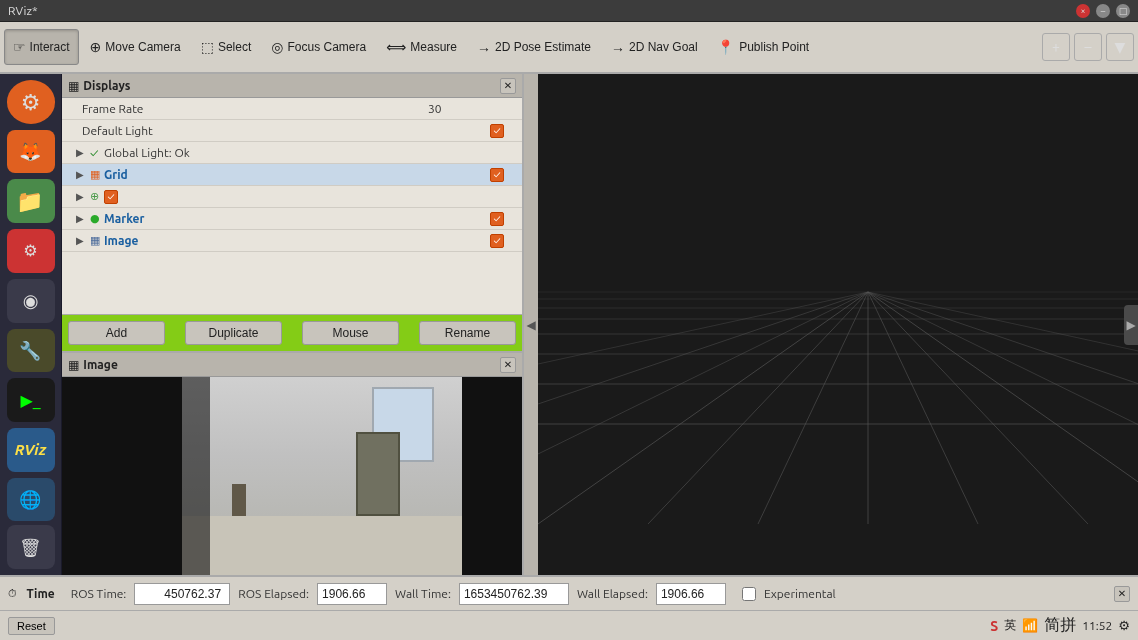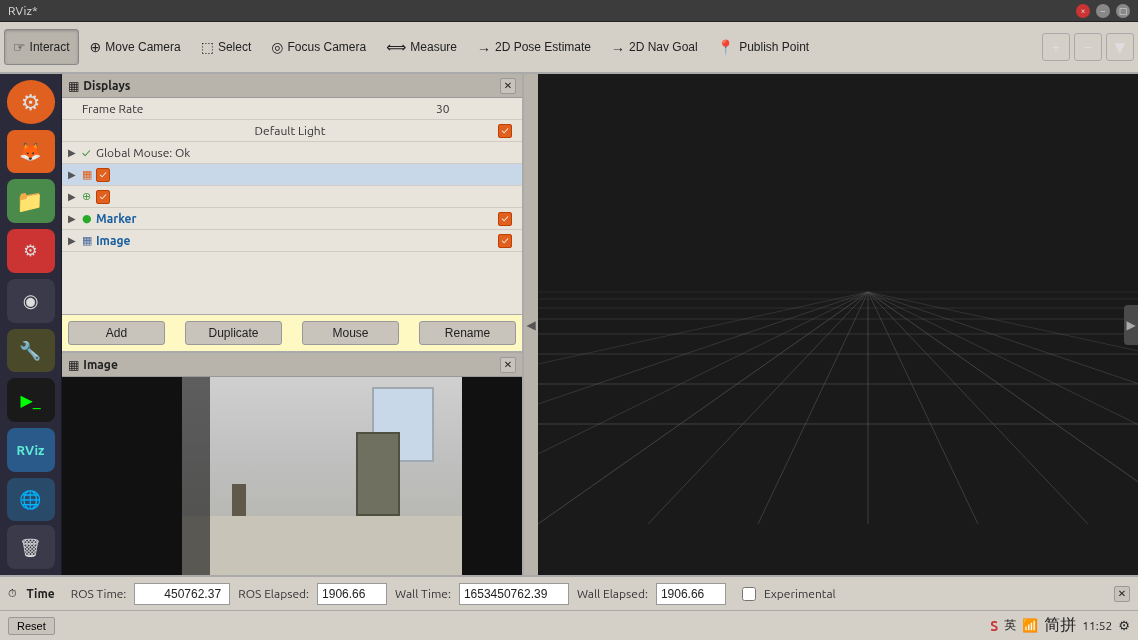--- a/index.html
+++ b/index.html
@@ -124,21 +124,21 @@
     .panel-content {
       flex: 1;
       overflow-y: auto;
       background: #e8e4dc;
     }
 
     
     .display-item {
       display: flex;
       align-items: center;
-      padding: 3px 6px;
+      padding: 3px 14px;
       border-bottom: 1px solid #d0ccc4;
       min-height: 22px;
     }
     .display-item.selected { background: #c8d8e8; }
     .display-item .arrow { width: 14px; color: #555; font-size: 10px; cursor: pointer; }
     .display-item .key-col { width: 40px; font-size: 11px; color: #555; }
     .display-item .val-col { width: 60px; font-size: 11px; color: #333; }
 
     
     .cb-orange {
@@ -148,21 +148,21 @@
       border-radius: 2px;
       display: flex; align-items: center; justify-content: center;
       font-size: 10px; color: white;
     }
 
     
     #panel-buttons {
       padding: 6px;
       display: flex;
       gap: 20px;
-      background: #fef9c3;
+      background: #84cc16;
       border-top: 1px solid #aaa;
     }
     .panel-btn {
       flex: 1;
       padding: 4px 8px;
       background: #c8c4bc;
       border: 1px solid #999;
       border-radius: 3px;
       cursor: pointer;
       font-size: 12px;
@@ -356,56 +356,57 @@
 <div id="main-layout">
 
   <div id="app-sidebar">
     <div class="app-icon" style="background:#e06020; border-radius:50%;">⚙</div>
     <div class="app-icon" style="background:#e06020; font-size:18px;">🦊</div>
     <div class="app-icon" style="background:#4a8a4a;">📁</div>
     <div class="app-icon" style="background:#cc3333; font-size:16px;">⚙</div>
     <div class="app-icon" style="background:#3a3a4a; font-size:18px;">◉</div>
     <div class="app-icon" style="background:#4a4a2a; font-size:18px;">🔧</div>
     <div class="app-icon" style="background:#1a1a1a; font-size:16px; color:#0f0;">▶_</div>
-    <div class="app-icon" style="background:#2a5a8a; font-size:13px; font-weight:bold; color:#5eead4;">RViz</div>
+    <div class="app-icon" style="background:#2a5a8a; font-size:15px; font-weight:bold; color:#fde047;font-style:italic;">RViz</div>
     <div class="app-icon" style="background:#2a4a6a; font-size:18px;">🌐</div>
     <div class="app-icon" style="margin-top: auto; background:#3a3a4a; font-size:18px;">🗑</div>
   </div>
 
   <div id="panels-area">
 
     <div id="displays-panel">
       <div class="panel-header">
         <span style="font-size:12px;">▦</span>
         <span>Displays</span>
         <div class="panel-close-btn">✕</div>
       </div>
       <div class="panel-content">
 
         <div class="display-item" style="padding-left: 20px;">
           <span class="key-col" style="flex:1; color:#333; font-size:12px;">Frame Rate</span>
           <span class="val-col" style="color:#333; font-size:12px;">30</span>
           <div style="width:20px;"></div>
         </div>
 
-        <div class="display-item" style="padding-left: 20px; text-align: center;">
+        <div class="display-item" style="padding-left: 20px;">
           <span style="flex:1; color:#333; font-size:12px;">Default Light</span>
           <div class="cb-orange">✓</div>
           <div style="width:4px;"></div>
         </div>
 
         <div class="display-item">
           <span class="arrow">▶</span>
           <span style="color:#2a8a2a; font-size:12px; width:14px;">✓</span>
-          <span style="flex:1; color:#333; font-size:12px;">Global Mouse: Ok</span>
+          <span style="flex:1; color:#333; font-size:12px;">Global Light: Ok</span>
         </div>
 
         <div class="display-item selected">
           <span class="arrow">▶</span>
           <span style="font-size:11px; width:14px; color:#e06020;">▦</span>
+          <span style="flex:1; color:#1a5fa0; font-weight:bold; font-size:12px;">Grid</span>
           <div class="cb-orange">✓</div>
           <div style="width:4px;"></div>
         </div>
 
         <div class="display-item">
           <span class="arrow">▶</span>
           <span style="font-size:11px; width:14px; color:#4a9a4a;">⊕</span>
           <div class="cb-orange">✓</div>
           <div style="width:4px;"></div>
         </div>

